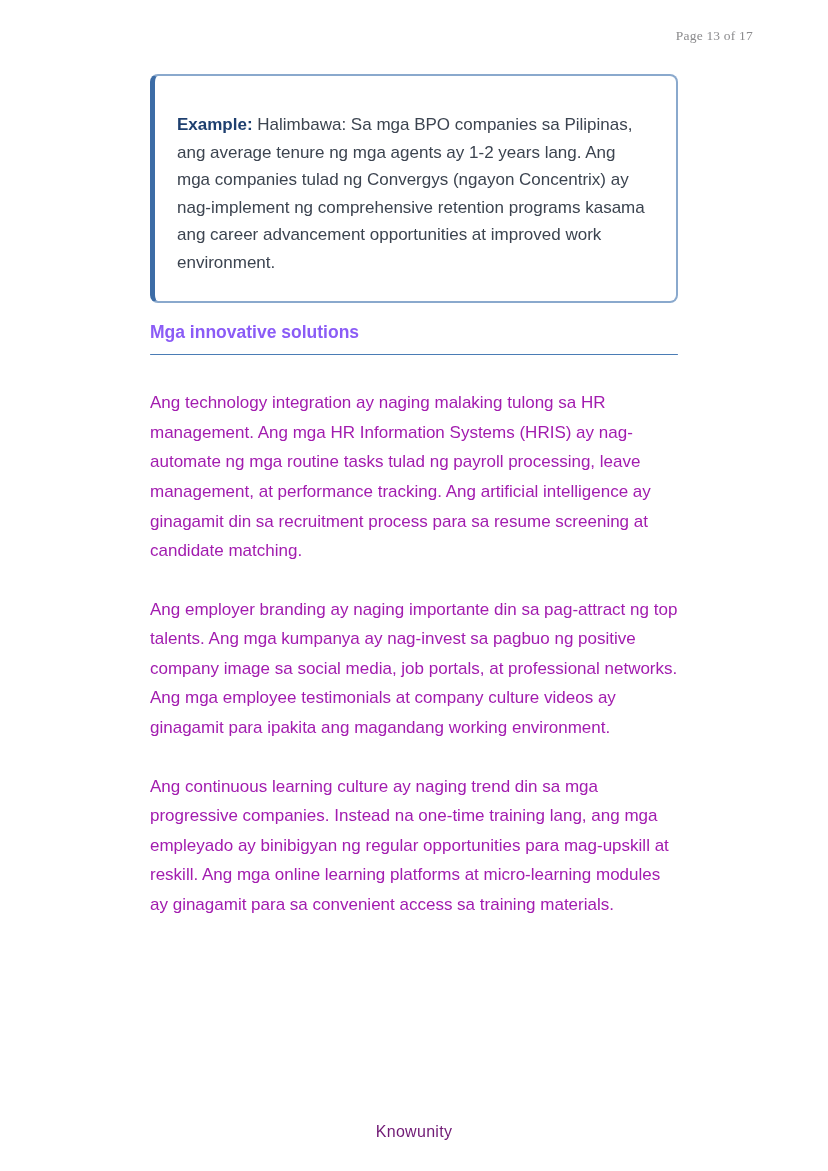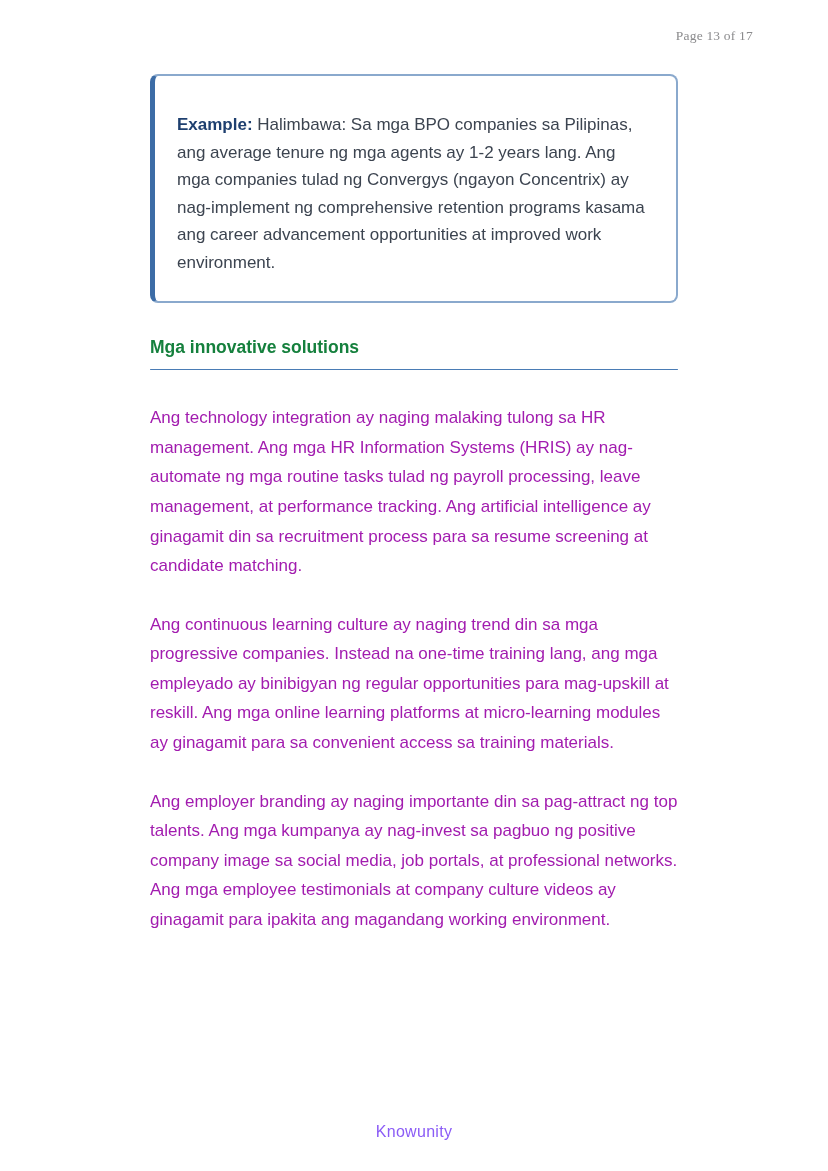--- a/index.html
+++ b/index.html
@@ -36,44 +36,44 @@
   .example-text {
     font-size: 17px;
     line-height: 1.62;
     color: #3c4450;
   }
   .example-label {
     color: #1e3f6f;
     font-weight: 700;
   }
   .section-heading {
-    margin-top: 34px;
+    margin-top: 19px;
     font-size: 17.5px;
     font-weight: 700;
-    color: #15803d;
+    color: #8b5cf6;
   }
   .heading-rule {
     border: none;
     border-top: 1.5px solid #4a7cb5;
     margin: 11px 0 33px 0;
   }
   .para {
     font-size: 17px;
     line-height: 1.74;
     color: #a21caf;
   }
   .para + .para { margin-top: 29px; }
   .footer {
     position: absolute;
     bottom: 30px;
     left: 0;
     width: 100%;
     text-align: center;
     font-size: 16px;
-    color: #8b5cf6;
+    color: #701a75;
     letter-spacing: 0.3px;
   }
 </style>
 </head>
 <body>
 
 <div class="page">
 
   <div class="page-indicator">Page 13 of 17</div>
 
@@ -85,21 +85,21 @@
         <span>Halimbawa: Sa mga BPO companies sa Pilipinas, ang average tenure ng mga agents ay 1-2 years lang. Ang mga companies tulad ng Convergys (ngayon Concentrix) ay nag-implement ng comprehensive retention programs kasama ang career advancement opportunities at improved work environment.</span>
       </p>
     </div>
 
     <h2 class="section-heading">Mga innovative solutions</h2>
 
     <hr class="heading-rule">
 
     <p class="para">Ang technology integration ay naging malaking tulong sa HR management. Ang mga HR Information Systems (HRIS) ay nag-automate ng mga routine tasks tulad ng payroll processing, leave management, at performance tracking. Ang artificial intelligence ay ginagamit din sa recruitment process para sa resume screening at candidate matching.</p>
 
+    <p class="para">Ang employer branding ay naging importante din sa pag-attract ng top talents. Ang mga kumpanya ay nag-invest sa pagbuo ng positive company image sa social media, job portals, at professional networks. Ang mga employee testimonials at company culture videos ay ginagamit para ipakita ang magandang working environment.</p>
+
     <p class="para">Ang continuous learning culture ay naging trend din sa mga progressive companies. Instead na one-time training lang, ang mga empleyado ay binibigyan ng regular opportunities para mag-upskill at reskill. Ang mga online learning platforms at micro-learning modules ay ginagamit para sa convenient access sa training materials.</p>
-
-    <p class="para">Ang employer branding ay naging importante din sa pag-attract ng top talents. Ang mga kumpanya ay nag-invest sa pagbuo ng positive company image sa social media, job portals, at professional networks. Ang mga employee testimonials at company culture videos ay ginagamit para ipakita ang magandang working environment.</p>
 
   </div>
 
   <div class="footer">Knowunity</div>
 
 </div>
 
 </body></html>

